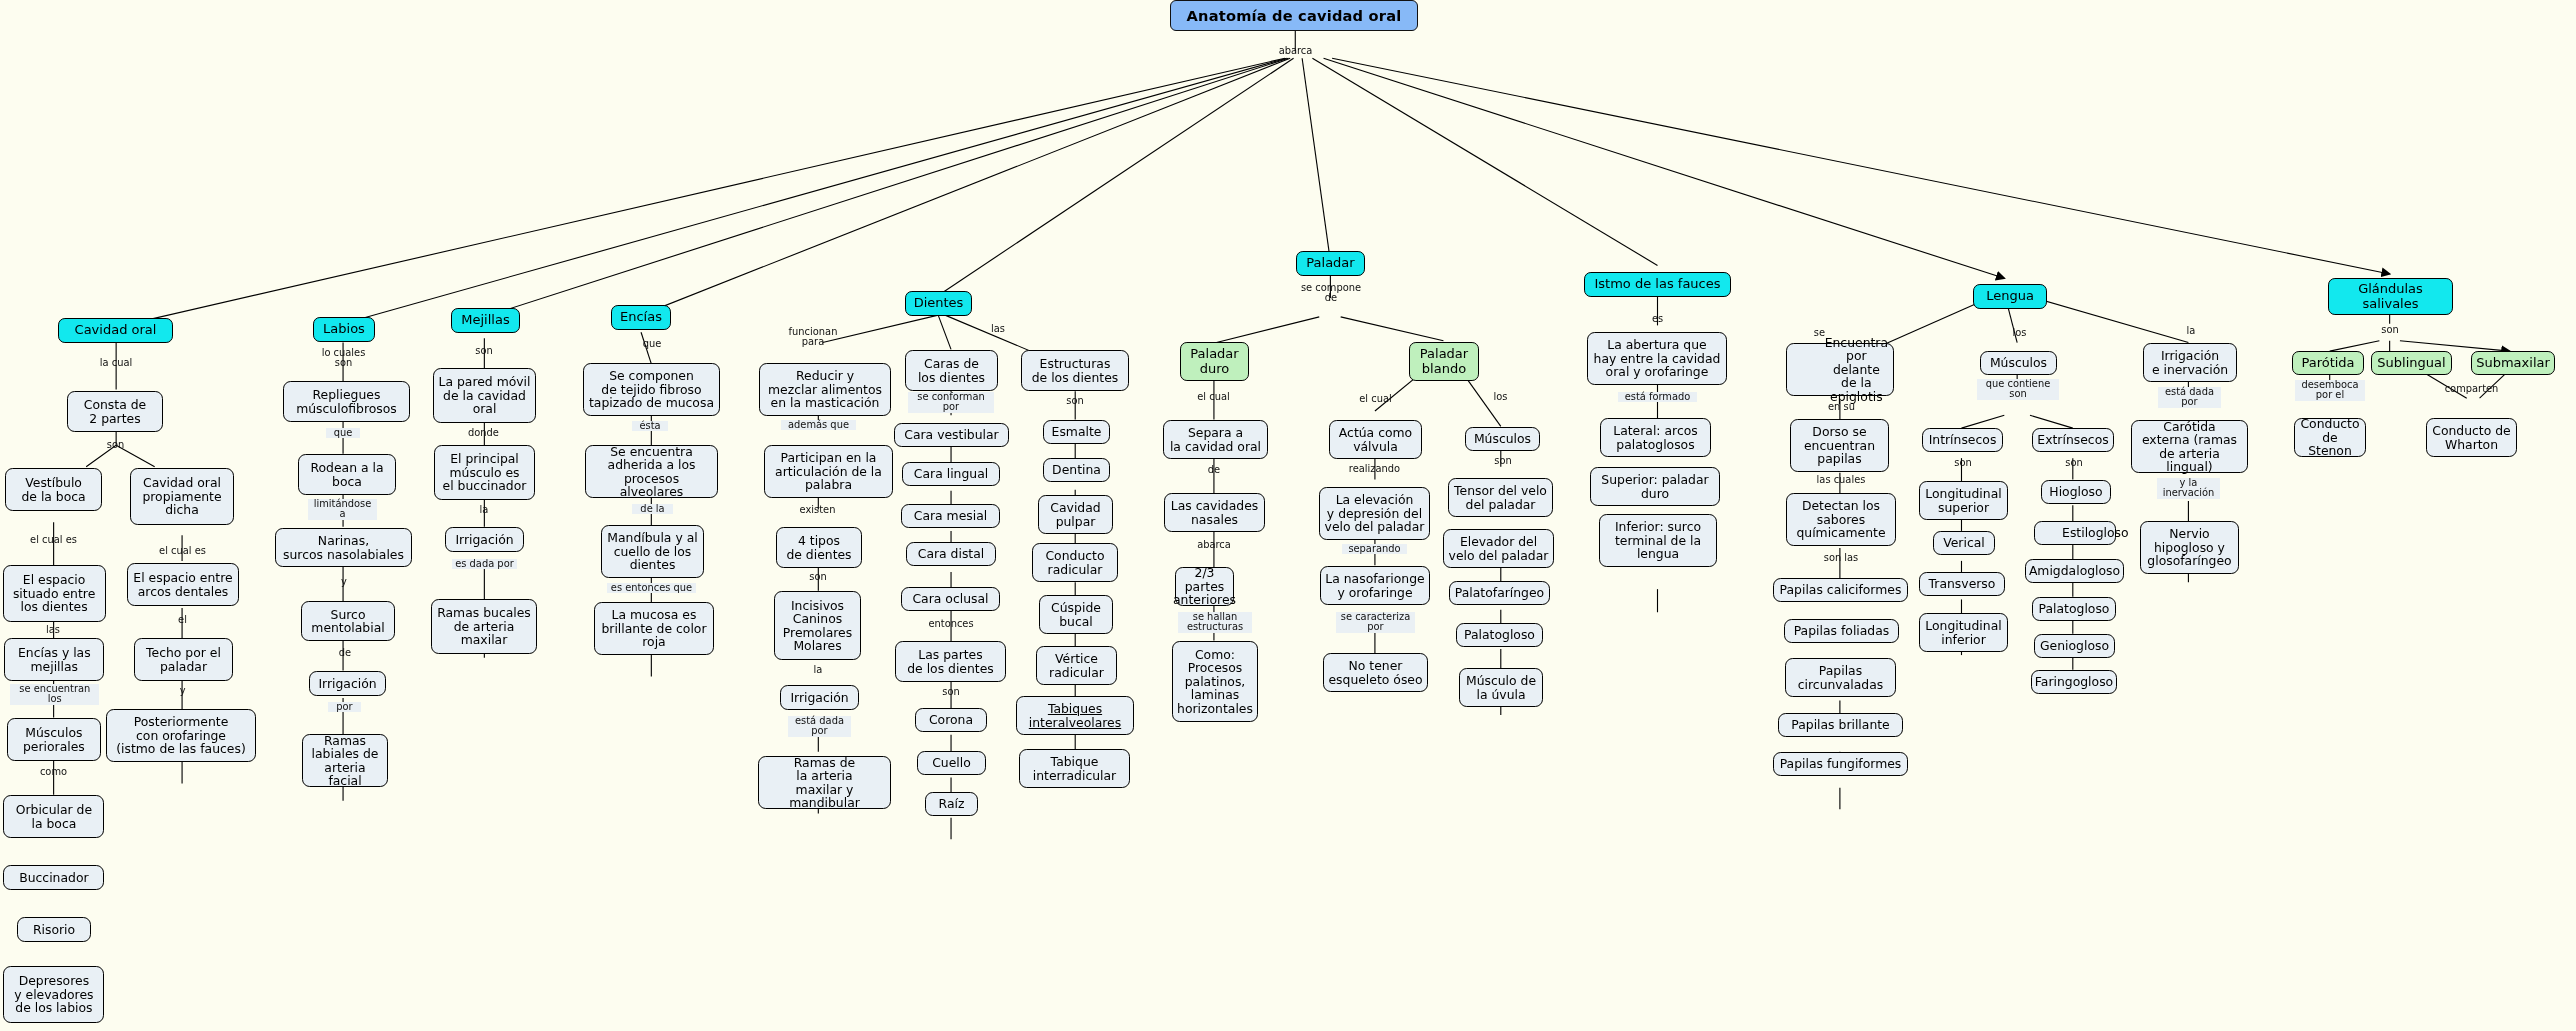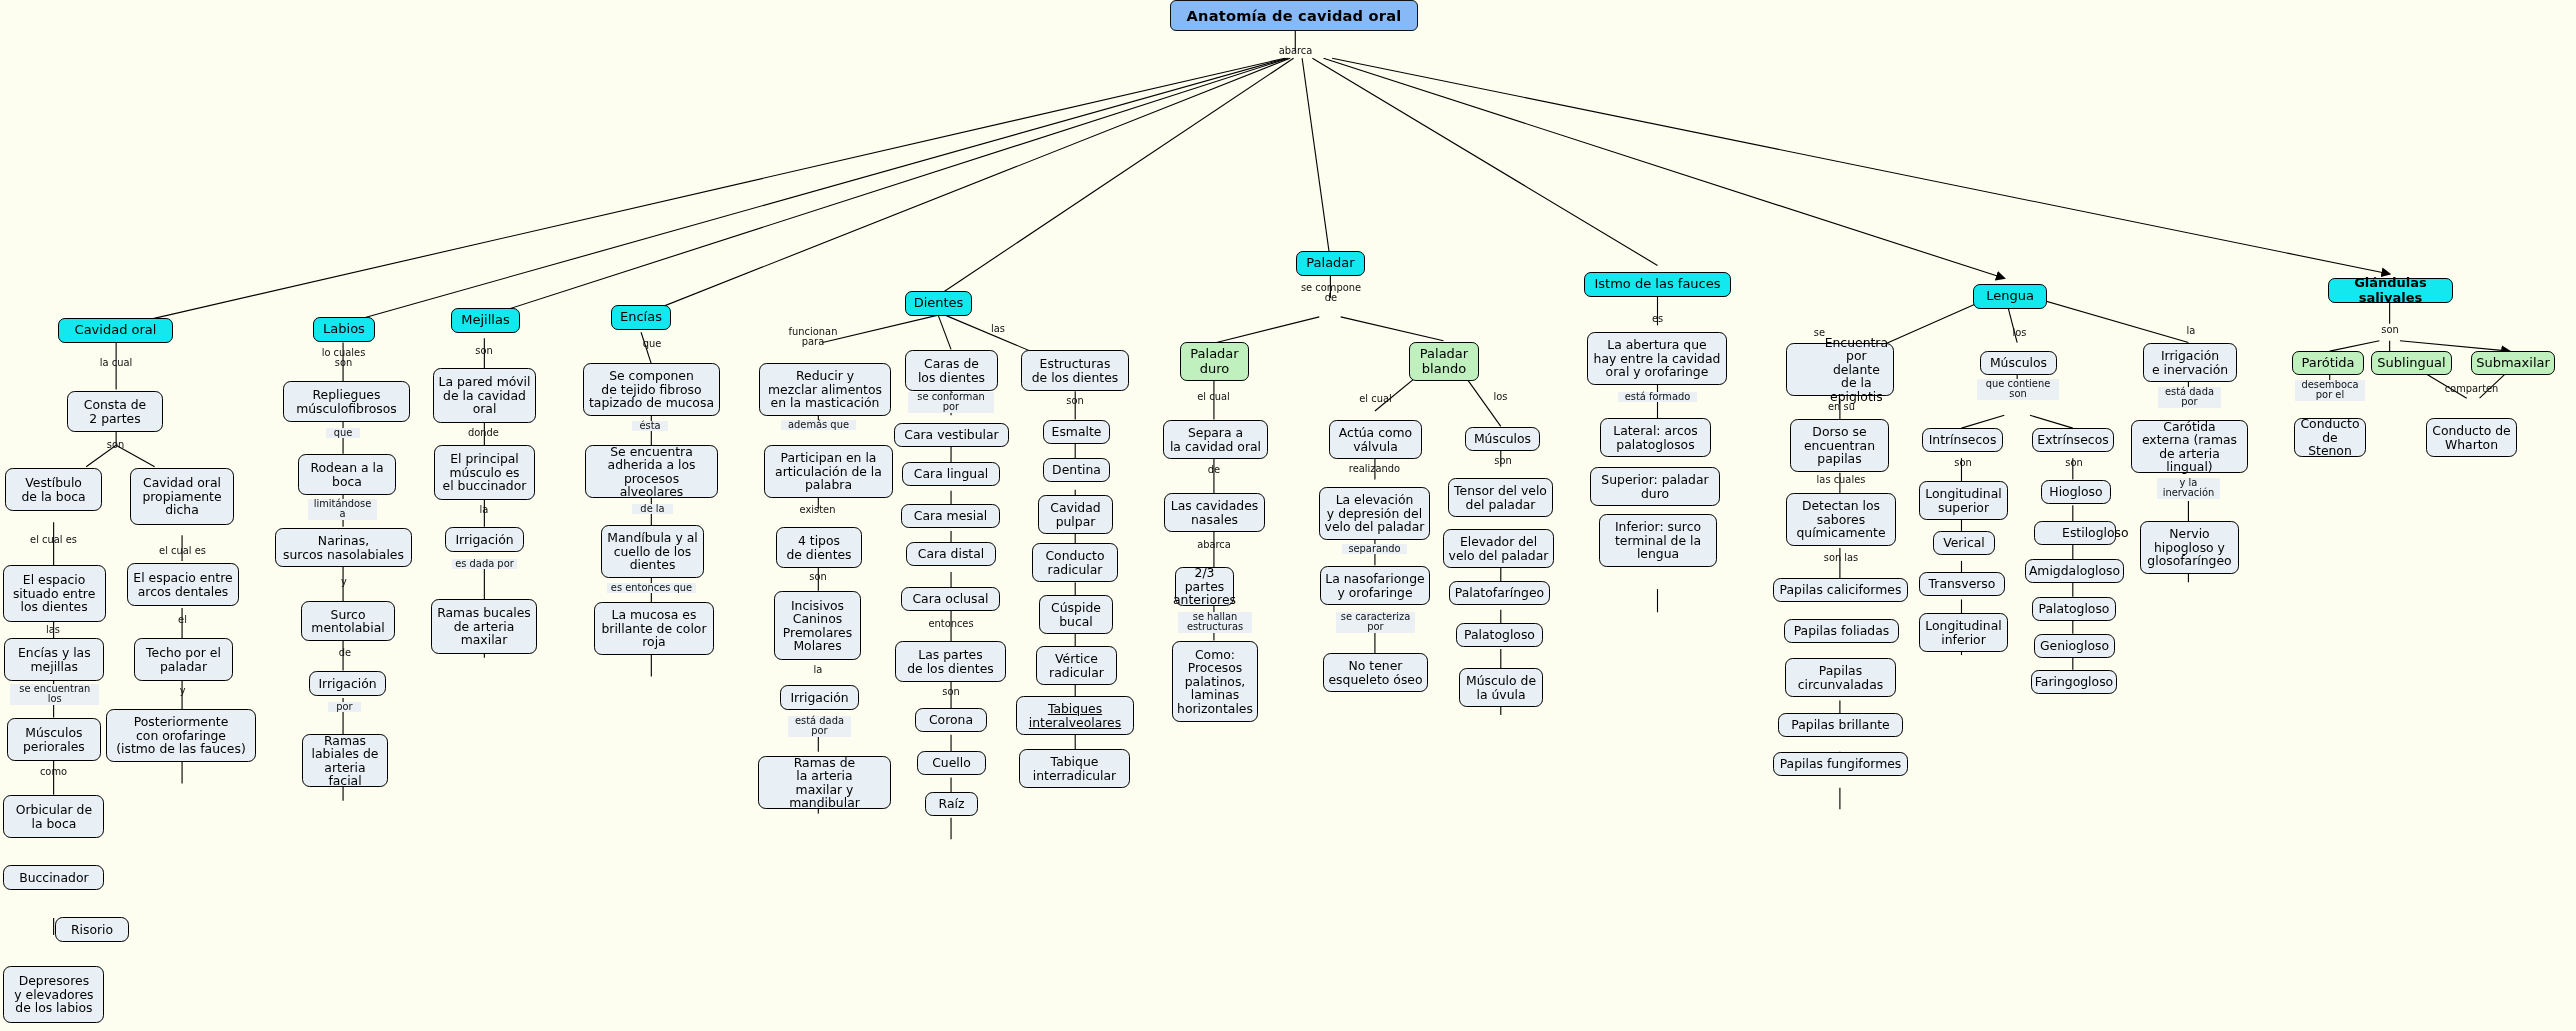--- a/index.html
+++ b/index.html
@@ -242,21 +242,21 @@
 <div class="node" style="left:4.3px;top:638px;width:100px;height:43px;">Encías y las
 mejillas</div>
 <div class="lbl shade" style="left:10.3px;top:684px;width:89px;">se encuentran
 los</div>
 <div class="node" style="left:6.9px;top:718px;width:94px;height:43px;">Músculos
 periorales</div>
 <div class="lbl" style="left:34px;top:767px;width:39px;">como</div>
 <div class="node" style="left:3.4px;top:795px;width:101px;height:43px;">Orbicular de
 la boca</div>
 <div class="node" style="left:3.4px;top:865px;width:101px;height:25px;">Buccinador</div>
-<div class="node" style="left:17px;top:917px;width:74px;height:25px;margin-left:38px;">Risorio</div>
+<div class="node" style="left:17px;top:917px;width:74px;height:25px;">Risorio</div>
 <div class="node" style="left:3.4px;top:966px;width:101px;height:57px;">Depresores
 y elevadores
 de los labios</div>
 
 <div class="lbl" style="left:151px;top:546px;width:63px;">el cual es</div>
 <div class="node" style="left:127px;top:563px;width:112px;height:43px;">El espacio entre
 arcos dentales</div>
 <div class="lbl" style="left:168px;top:615px;width:29px;">el</div>
 <div class="node" style="left:134px;top:638px;width:99px;height:43px;">Techo por el
 paladar</div>
@@ -498,21 +498,21 @@
 por</div>
 <div class="node" style="left:2131px;top:420px;width:117px;height:53px;">Carótida
 externa (ramas
 de arteria lingual)</div>
 <div class="lbl shade" style="left:2157px;top:478px;width:63px;">y la
 inervación</div>
 <div class="node" style="left:2140px;top:521px;width:99px;height:53px;">Nervio
 hipogloso y
 glosofaríngeo</div>
 
-<div class="node cat" style="left:2328px;top:278px;width:125px;height:25px;font-weight:bold;">Glándulas salivales</div>
+<div class="node cat" style="left:2328px;top:278px;width:125px;height:37px;">Glándulas salivales</div>
 <div class="lbl" style="left:2372px;top:325px;width:36px;">son</div>
 <div class="node green" style="left:2292px;top:351px;width:72px;height:24px;">Parótida</div>
 <div class="node green" style="left:2371px;top:351px;width:81px;height:24px;">Sublingual</div>
 <div class="node green" style="left:2471px;top:351px;width:84px;height:24px;">Submaxilar</div>
 <div class="lbl shade" style="left:2295px;top:380px;width:70px;">desemboca
 por el</div>
 <div class="node" style="left:2294px;top:418px;width:72px;height:39px;">Conducto
 de Stenon</div>
 <div class="lbl" style="left:2438px;top:384px;width:67px;">comparten</div>
 <div class="node" style="left:2426px;top:418px;width:91px;height:39px;">Conducto de

